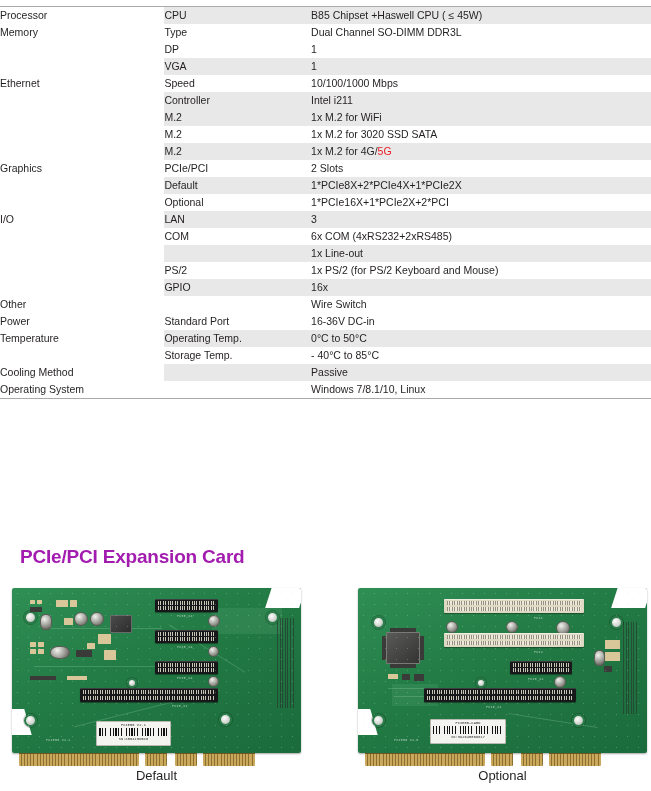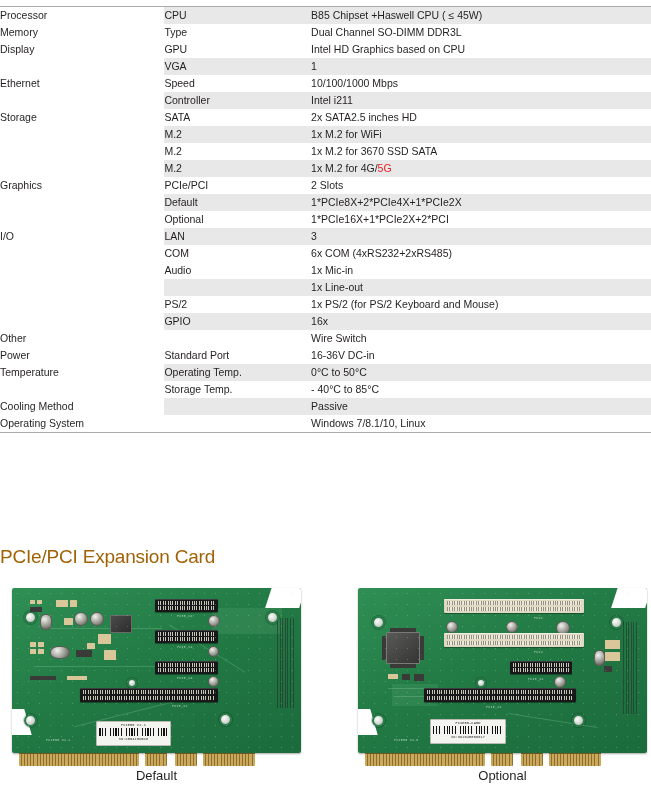--- a/index.html
+++ b/index.html
@@ -56,24 +56,24 @@
     top: 523px;
     font-size: 8px;
     color: #ed1c24;
     letter-spacing: -0.1px;
     white-space: nowrap;
   }
 
   
   .section-heading {
     position: absolute;
-    left: 0; top: 546px;
+    left: 20px; top: 546px;
     font-size: 19px;
-    font-weight: normal;
-    color: #a16207;
+    font-weight: bold;
+    color: #a21caf;
     letter-spacing: -0.2px;
   }
 
   
   .figures { position: absolute; left: 0; top: 588px; width: 651px; height: 203px; }
   .figure { position: absolute; top: 0; }
   .figure.left  { left: 12px;  width: 289px; }
   .figure.right { left: 358px; width: 289px; }
 
   .board {
@@ -211,53 +211,48 @@
             <td class="c1">Processor</td>
             <td class="c2">CPU</td>
             <td class="c3">B85 Chipset +Haswell  CPU ( ≤ 45W)</td>
           </tr>
           <tr>
             <td class="c1">Memory</td>
             <td class="c2">Type</td>
             <td class="c3">Dual Channel SO-DIMM DDR3L</td>
           </tr>
           <tr>
-            <td class="c1">Display</td>
-            <td class="c2">GPU</td>
-            <td class="c3">Intel HD Graphics based on CPU</td>
+            <td class="c1"></td>
+            <td class="c2">DP</td>
+            <td class="c3">1</td>
           </tr>
           <tr class="shade">
             <td class="c1"></td>
             <td class="c2">VGA</td>
             <td class="c3">1</td>
           </tr>
           <tr>
             <td class="c1">Ethernet</td>
             <td class="c2">Speed</td>
             <td class="c3">10/100/1000 Mbps</td>
           </tr>
           <tr class="shade">
             <td class="c1"></td>
             <td class="c2">Controller</td>
             <td class="c3">Intel i211</td>
           </tr>
-          <tr>
-            <td class="c1">Storage</td>
-            <td class="c2">SATA</td>
-            <td class="c3">2x SATA2.5 inches HD</td>
-          </tr>
           <tr class="shade">
             <td class="c1"></td>
             <td class="c2">M.2</td>
             <td class="c3">1x M.2 for WiFi</td>
           </tr>
           <tr>
             <td class="c1"></td>
             <td class="c2">M.2</td>
-            <td class="c3">1x M.2 for 3670 SSD SATA</td>
+            <td class="c3">1x M.2 for 3020 SSD SATA</td>
           </tr>
           <tr class="shade">
             <td class="c1"></td>
             <td class="c2">M.2</td>
             <td class="c3"><span>1x M.2 for 4G/</span><span class="red">5G</span></td>
           </tr>
           <tr>
             <td class="c1">Graphics</td>
             <td class="c2">PCIe/PCI</td>
             <td class="c3">2 Slots</td>
@@ -274,25 +269,20 @@
           </tr>
           <tr class="shade">
             <td class="c1">I/O</td>
             <td class="c2">LAN</td>
             <td class="c3">3</td>
           </tr>
           <tr>
             <td class="c1"></td>
             <td class="c2">COM</td>
             <td class="c3">6x COM (4xRS232+2xRS485)</td>
-          </tr>
-          <tr>
-            <td class="c1"></td>
-            <td class="c2">Audio</td>
-            <td class="c3">1x Mic-in</td>
           </tr>
           <tr class="shade">
             <td class="c1"></td>
             <td class="c2"></td>
             <td class="c3">1x Line-out</td>
           </tr>
           <tr>
             <td class="c1"></td>
             <td class="c2">PS/2</td>
             <td class="c3">1x PS/2 (for PS/2 Keyboard and Mouse)</td>

